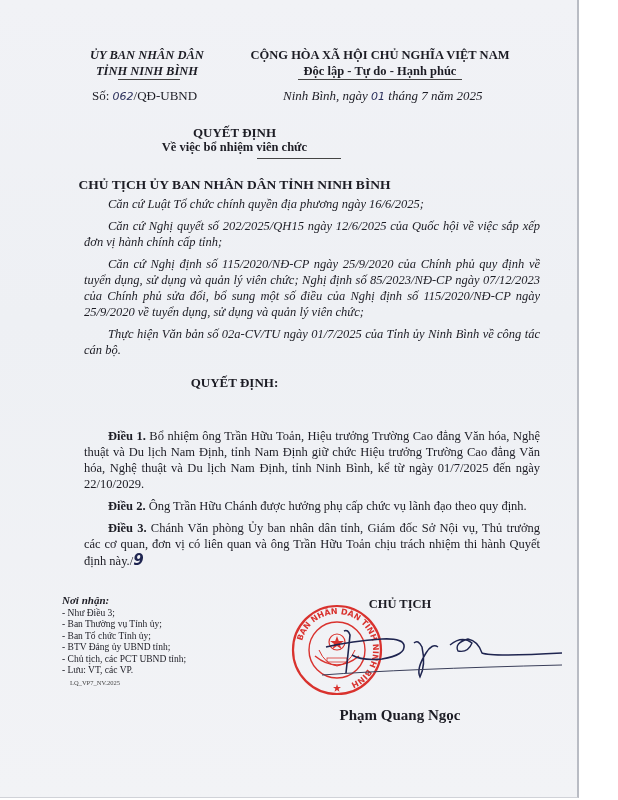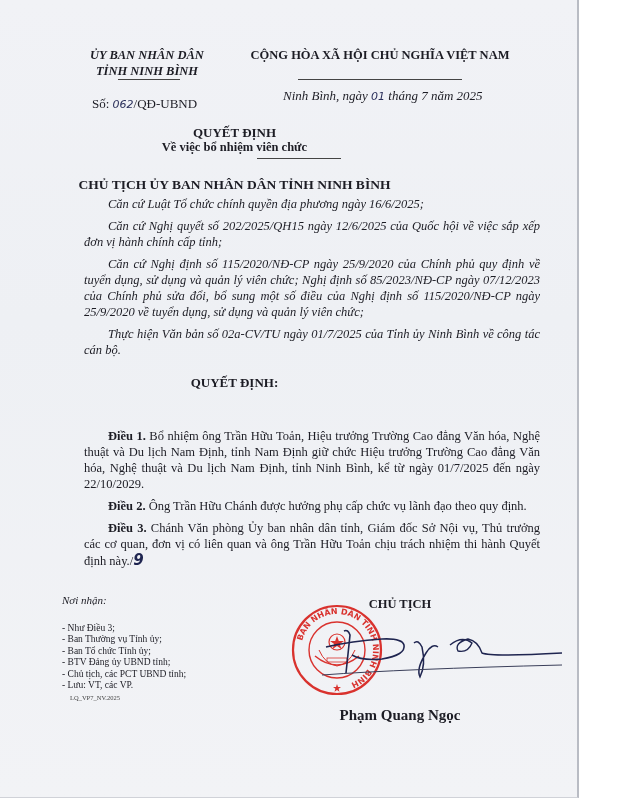--- a/index.html
+++ b/index.html
@@ -10,58 +10,59 @@
     .page {
       position: absolute; left: 0; top: 0; width: 577px; height: 797px;
       background: linear-gradient(180deg, #f1f2f6 0%, #eef0f4 40%, #f2f3f6 100%);
       border-right: 2px solid #b9bcc4; border-bottom: 1px solid #d0d2d8;
     }
     .abs { position: absolute; }
     .hdr-left { left: 62px; top: 47px; width: 170px; text-align: center; font-weight: bold; font-size: 12.5px; line-height: 16px; font-style: italic; }
     .hdr-right { left: 240px; top: 47px; width: 280px; text-align: center; font-weight: bold; font-size: 12.5px; line-height: 16px; }
     .uline-l { left: 118px; top: 79px; width: 62px; height: 1px; background: #444; }
     .uline-r { left: 298px; top: 79px; width: 164px; height: 1px; background: #444; }
-    .so { left: 92px; top: 88px; font-size: 13px; margin-top: 8px; }
+    .so { left: 92px; top: 88px; font-size: 13px; }
     .so .hand { font-family: "DejaVu Sans", sans-serif; font-style: italic; font-size: 11px; color: #2a2f5a; }
     .date { left: 283px; top: 88px; font-style: italic; font-size: 13px; }
     .date .hand { font-family: "DejaVu Sans", sans-serif; font-size: 11px; color: #2a2f5a; }
     .title { left: 0; width: 469px; text-align: center; font-weight: bold; }
     .t1 { top: 125px; font-size: 13px; }
     .t2 { top: 140px; font-size: 12.5px; }
     .uline-t { left: 257px; top: 158px; width: 84px; height: 1px; background: #444; }
     .t3 { top: 177px; font-size: 13.5px; }
     .body-text { left: 84px; width: 456px; font-size: 12.5px; line-height: 16px; text-align: justify; }
     .body-text p { margin: 0 0 6px 0; text-indent: 24px; }
     .ital p { font-style: italic; }
     .canCu { top: 196px; }
     .qd2 { top: 375px; font-size: 13px; }
     .dieu { top: 428px; }
     .dieu b { font-weight: bold; }
     .noi-nhan { left: 62px; top: 595px; font-size: 9.5px; line-height: 11.5px; }
-    .noi-nhan .lbl { font-weight: normal; font-style: italic; font-size: 11px; margin-bottom: 16px; }
+    .noi-nhan .lbl { font-weight: bold; font-style: italic; font-size: 11px; margin-bottom: 1px; }
     .noi-nhan .code { font-size: 6.5px; padding-left: 8px; color: #444; }
     .chutich { left: 330px; top: 597px; width: 140px; text-align: center; font-weight: bold; font-size: 12.5px; }
     .signer { left: 300px; top: 707px; width: 200px; text-align: center; font-weight: bold; font-size: 15px; }
     .stamp { left: 291px; top: 604px; width: 92px; height: 92px; }
     .sig { left: 322px; top: 625px; width: 240px; height: 60px; }
     .ninety { font-family: "DejaVu Sans", sans-serif; font-weight: bold; font-style: italic; color: #1f2550; font-size: 15px; }
   </style>
 </head>
 <body>
 
 <div class="page">
 
   <div class="abs hdr-left">
     <div>ỦY BAN NHÂN DÂN</div>
     <div>TỈNH NINH BÌNH</div>
   </div>
   <div class="abs uline-l"></div>
 
   <div class="abs hdr-right">
     <div>CỘNG HÒA XÃ HỘI CHỦ NGHĨA VIỆT NAM</div>
+    <div>Độc lập - Tự do - Hạnh phúc</div>
   </div>
   <div class="abs uline-r"></div>
 
   <div class="abs so">
     <span>Số: </span><span class="hand">062</span><span>/QĐ-UBND</span>
   </div>
 
   <div class="abs date">
     <span>Ninh Bình, ngày </span><span class="hand">01</span><span> tháng 7 năm 2025</span>
   </div>

